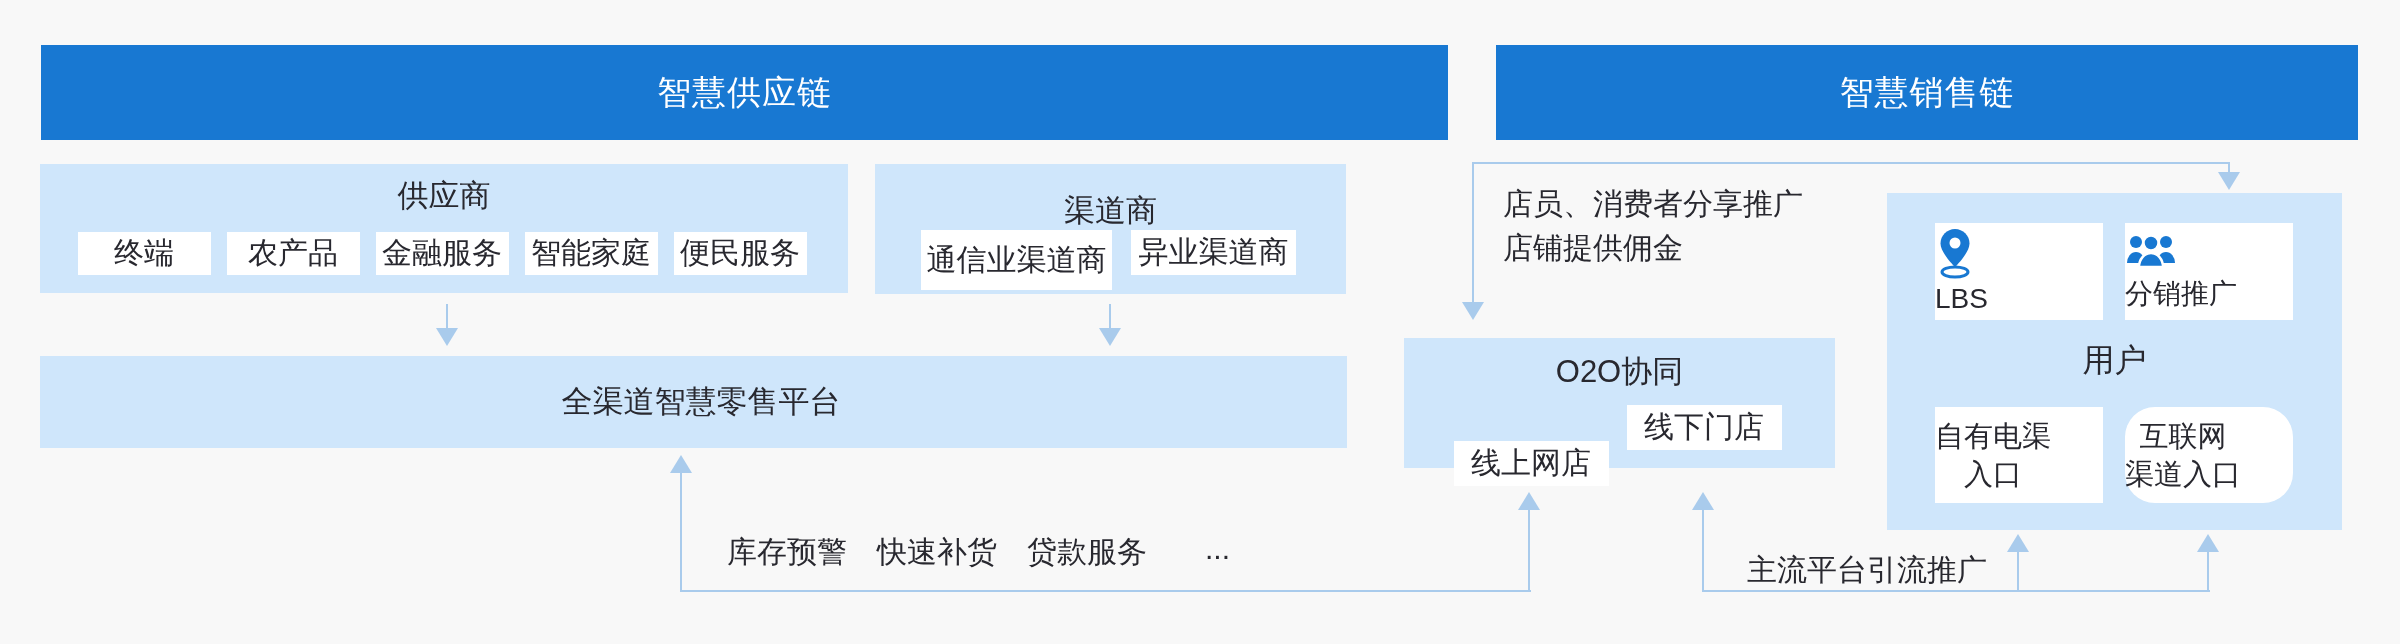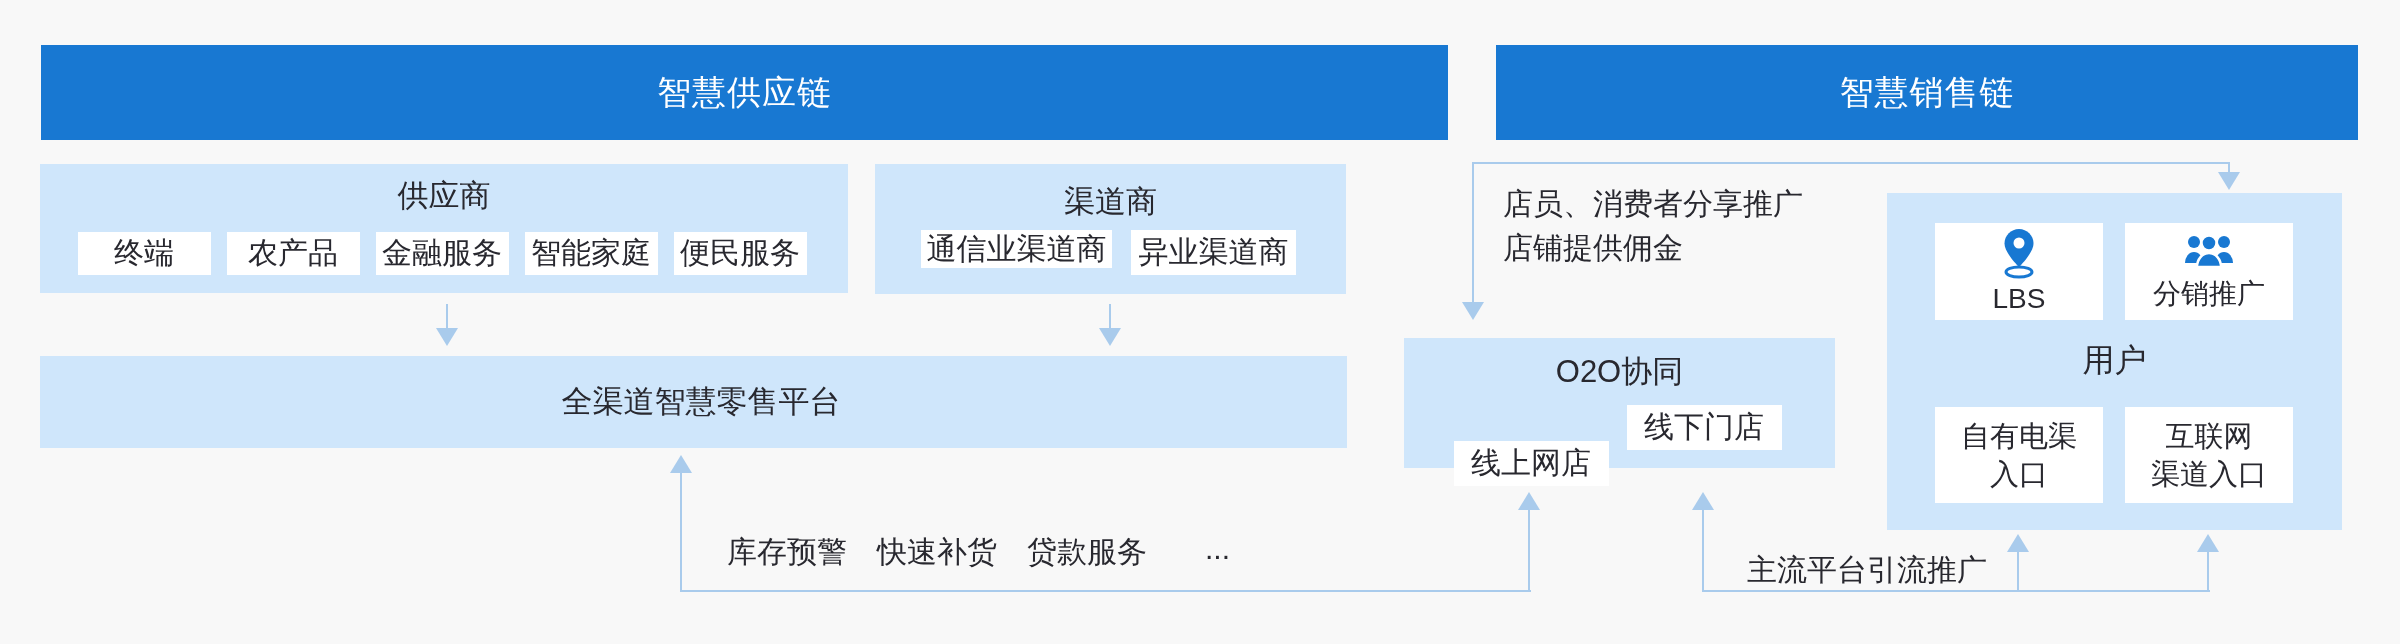--- a/index.html
+++ b/index.html
@@ -31,21 +31,21 @@
   .hline{height:2px;}
   .arr{position:absolute;width:0;height:0;border-left:11px solid transparent;border-right:11px solid transparent;}
   .arr.down{border-top:18px solid var(--line);}
   .arr.up{border-bottom:18px solid var(--line);}
 
   .note{position:absolute;font-size:30px;white-space:nowrap;}
   .feature-row{position:absolute;display:flex;gap:30px;font-size:30px;white-space:nowrap;}
   .feature-row .ellipsis{margin-left:28px;}
 
   .user-card{position:absolute;width:168px;background:#fff;display:flex;flex-direction:column;
-             align-items:center;justify-content:center;text-align:center;}
+             align-items:flex-start;justify-content:center;text-align:center;}
   .user-card .lbl{font-size:28px;margin-top:4px;}
   .user-card .two-line{font-size:29px;line-height:38px;}
   .icon-wrap{display:flex;align-items:center;justify-content:center;}
 </style>
 </head>
 <body>
 
 <div class="canvas">
 
   <div class="hdr" style="left:41px;top:45px;width:1407px;">
@@ -60,23 +60,23 @@
     <div class="chip-row" style="top:68px;gap:16px;">
       <div class="chip" style="width:133px;height:43px;">终端</div>
       <div class="chip" style="width:133px;height:43px;">农产品</div>
       <div class="chip" style="width:133px;height:43px;">金融服务</div>
       <div class="chip" style="width:133px;height:43px;">智能家庭</div>
       <div class="chip" style="width:133px;height:43px;">便民服务</div>
     </div>
   </div>
 
   <div class="panel" style="left:875px;top:164px;width:471px;height:130px;">
-    <div class="panel-title" style="top:21px;">渠道商</div>
+    <div class="panel-title" style="top:30px;">渠道商</div>
     <div class="chip-row" style="top:66px;gap:19px;">
-      <div class="chip" style="width:191px;height:38px;">通信业渠道商</div>
+      <div class="chip" style="width:191px;height:60px;">通信业渠道商</div>
       <div class="chip" style="width:165px;height:45px;">异业渠道商</div>
     </div>
   </div>
 
   <div class="vline" style="left:446px;top:304px;height:26px;"></div>
   <div class="arr down" style="left:436px;top:328px;"></div>
   <div class="vline" style="left:1109px;top:304px;height:26px;"></div>
   <div class="arr down" style="left:1099px;top:328px;"></div>
 
   <div class="bigbox" style="left:40px;top:356px;width:1307px;height:92px;">
@@ -144,21 +144,21 @@
 
     <div class="panel-title" style="top:150px;font-size:32px;">用户</div>
 
     <div class="user-card" style="left:48px;top:214px;height:96px;">
       <div class="two-line">
         <div>自有电渠</div>
         <div>入口</div>
       </div>
     </div>
 
-    <div class="user-card" style="left:238px;top:214px;height:96px;">
+    <div class="user-card" style="left:238px;top:214px;height:96px;border-radius:30px;">
       <div class="two-line">
         <div>互联网</div>
         <div>渠道入口</div>
       </div>
     </div>
   </div>
 
   <div class="arr up" style="left:1692px;top:492px;"></div>
   <div class="vline" style="left:1702px;top:510px;height:82px;"></div>
   <div class="hline" style="left:1702px;top:590px;width:508px;"></div>

